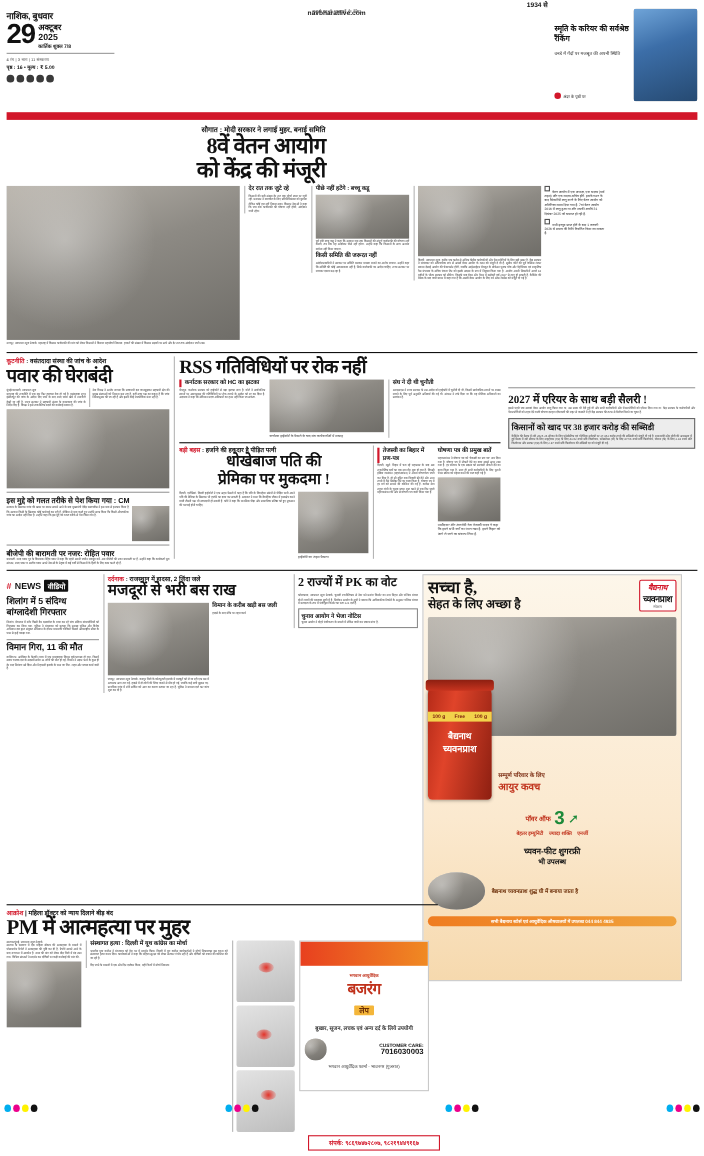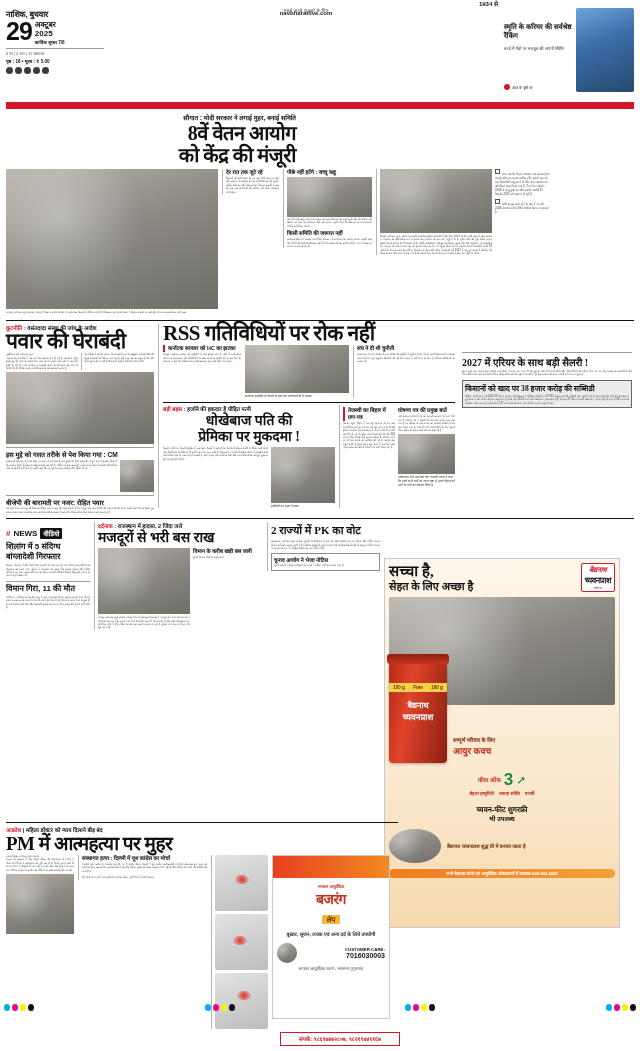--- a/index.html
+++ b/index.html
@@ -61,36 +61,36 @@
 
   
   .cols{display:flex;gap:4px;margin-top:3px;}
   .c{flex:1;}
   .cap{font-size:3.1px;color:#444;margin-top:1px;line-height:4px;}
   .minihd{font-size:5.4px;font-weight:bold;line-height:7px;margin-bottom:1px;}
   .minihd.redl{border-left:2px solid #d2172a;padding-left:3px;}
 
   
   .secrule{border-top:1.6px solid #111;margin:4px 0 3px;}
-  .h2{font-size:21px;font-weight:bold;line-height:19px;font-family:"Liberation Serif","DejaVu Serif",serif;letter-spacing:-.5px;}
+  .h2{font-size:17px;font-weight:bold;line-height:19px;font-family:"Liberation Serif","DejaVu Serif",serif;letter-spacing:-.5px;}
   .h2b{font-size:14px;font-weight:bold;line-height:16px;font-family:"Liberation Serif","DejaVu Serif",serif;}
   .kick2{font-size:5.6px;font-weight:bold;}
   .kick2 em{font-style:normal;color:#d2172a;}
   .box{border:.7px solid #8d8d8d;padding:2px;box-sizing:border-box;}
   .boxg{background:#ededed;}
 
   
   .newsbadge{display:inline-flex;align-items:center;gap:3px;}
   .newsbadge .hash{color:#d2172a;font-weight:bold;font-size:8px;}
   .newsbadge .nw{font-weight:bold;font-size:8px;}
   .newsbadge .vid{background:#111;color:#fff;font-size:6.5px;font-weight:bold;padding:1px 3px;border-radius:1px;}
 
   
   .adbox{border:.8px solid #c9c9c9;box-sizing:border-box;position:relative;overflow:hidden;}
-  .ad-chy{background:linear-gradient(180deg,#fdf6ea 0%,#fbe9cf 60%,#f6d9ae 100%);margin-top:36px;}
+  .ad-chy{background:linear-gradient(180deg,#fdf6ea 0%,#fbe9cf 60%,#f6d9ae 100%);}
   .ad-chy .adh{font-size:15px;font-weight:bold;line-height:17px;font-family:"Liberation Serif","DejaVu Serif",serif;}
   .ad-chy .adh2{font-size:11px;font-weight:bold;line-height:13px;font-family:"Liberation Serif","DejaVu Serif",serif;}
   .brandbox{border:1px solid #d2172a;border-radius:2px;padding:1px 3px;text-align:center;background:#fff;}
   .brandbox .b1{color:#d2172a;font-weight:bold;font-size:7px;font-style:italic;letter-spacing:-.3px;}
   .brandbox .b2{font-weight:bold;font-size:8px;letter-spacing:-.4px;}
   .brandbox .b3{font-size:3.4px;color:#555;}
   .jar{width:58px;height:104px;border-radius:8px 8px 4px 4px;
        background:linear-gradient(100deg,#b42a18 0%,#e0442a 35%,#8d1f11 100%);
        position:relative;box-shadow:0 1px 3px rgba(0,0,0,.3);}
   .jar .lid{position:absolute;top:-5px;left:-2px;right:-2px;height:10px;border-radius:3px;background:linear-gradient(180deg,#8d1f11,#c7341f);}
@@ -457,21 +457,21 @@
             </div>
         <div class="medimg" style="margin-top:3px;">
               <span class="dot" style="left:18px;top:22px;"></span>
             </div>
         <div class="medimg" style="margin-top:3px;">
               <span class="dot" style="left:22px;top:18px;"></span>
             </div>
       </div>
         </div>
 
-      <div class="adbox ad-bajrang" style="width:118px;height:164px;">
+      <div class="adbox ad-bajrang" style="width:118px;height:137px;">
         <div class="bj-top"></div>
         <div style="text-align:center;margin-top:6px;">
           <div style="font-size:4px;font-weight:bold;color:#c0321c;">भगवान आयुर्वेदिक</div>
           <div class="bjname">बजरंग</div>
           <div class="bjtag">लेप</div>
         </div>
         <div style="font-size:5px;font-weight:bold;text-align:center;margin-top:5px;padding:0 4px;color:#333;">बुखार, सूजन, लचक एवं अन्य दर्द के लिये उपयोगी</div>
         <div class="row" style="margin-top:6px;align-items:center;padding:0 4px;">
           <div class="imgph" style="width:20px;height:20px;border-radius:50%;"></div>
           <div style="flex:1;" class="cc">

